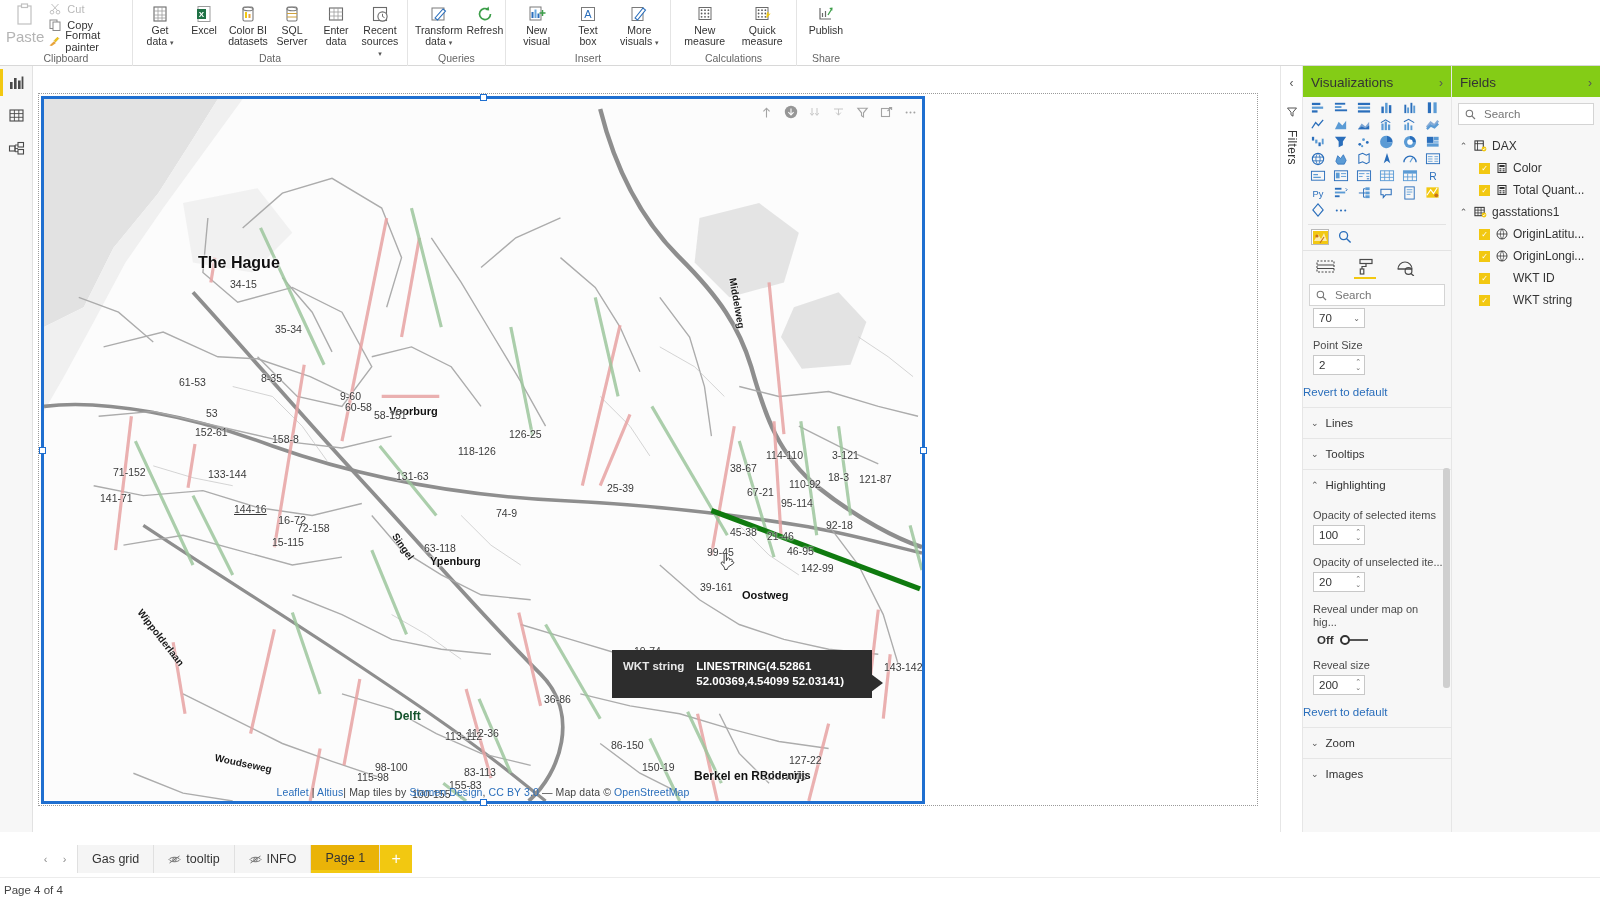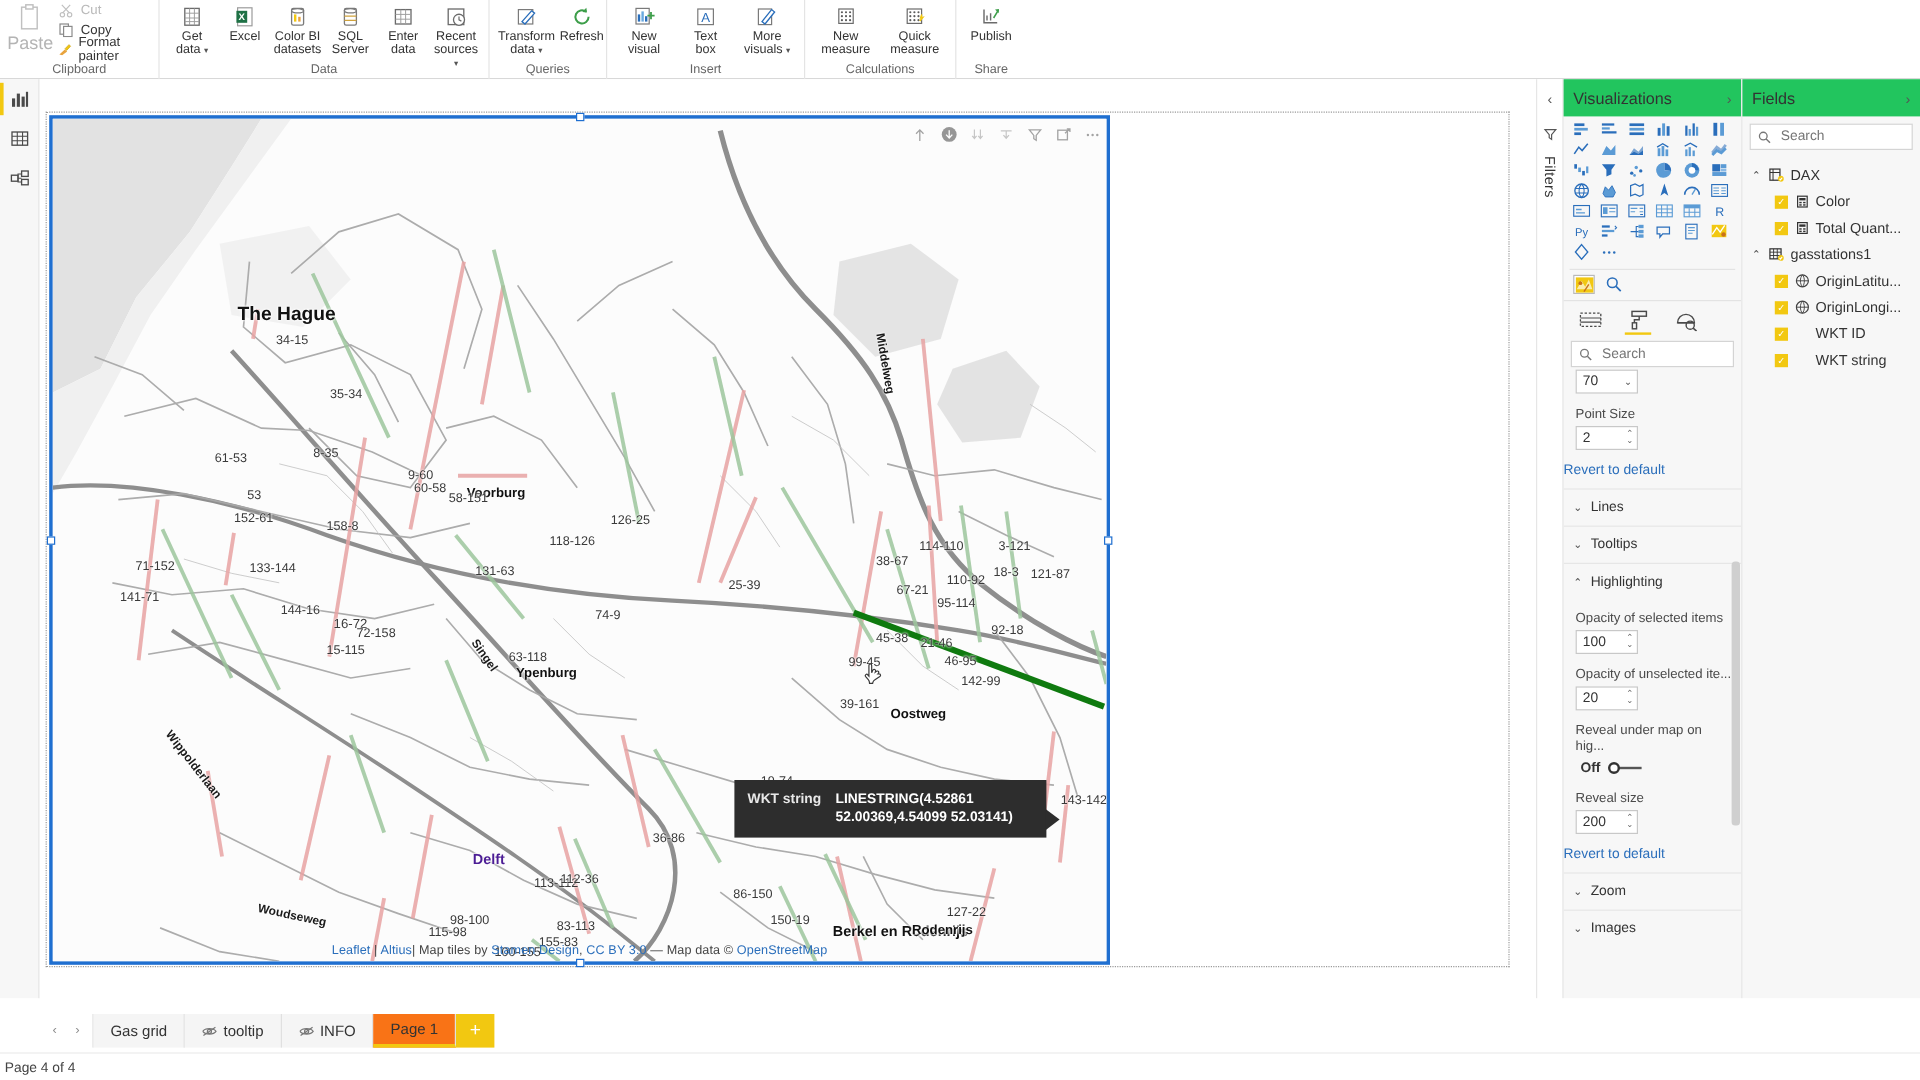--- a/index.html
+++ b/index.html
@@ -139,21 +139,21 @@
   .filters-vert {
     writing-mode: vertical-rl; font-size: 12px; color: #333; letter-spacing: .3px;
   }
   .chev { font-size: 12px; color: #555; cursor: pointer; }
 
   .pane { background: #f7f7f7; border-left: 1px solid #e6e6e6; display: flex; flex-direction: column; }
   .pane-viz { width: 149px; }
   .pane-fields { width: 149px; }
   .pane-hdr {
     display: flex; align-items: center; justify-content: space-between;
-    padding: 9px 8px 7px 8px; font-size: 13.5px; color: #333; background: #22c55e; gap: 28px;
+    padding: 9px 8px 7px 8px; font-size: 13.5px; color: #333; background: #84cc16; gap: 28px;
   }
   .pane-body { flex: 1; overflow: hidden; position: relative; }
 
   .viz-gallery {
     display: grid; grid-template-columns: repeat(6, 1fr);
     gap: 1px; padding: 2px 4px 4px 6px;
   }
   .viz-ico {
     width: 17px; height: 16px; display: flex; align-items: center; justify-content: center;
     cursor: pointer; font-size: 9px; color: #2a6ebb;
@@ -237,21 +237,21 @@
   .tabstrip {
     position: absolute; left: 33px; bottom: 27px; height: 28px;
     display: flex; align-items: stretch; font-size: 12.5px;
   }
   .tab-nav { display: flex; align-items: center; border-right: 1px solid #e0e0e0; padding: 0 3px; }
   .tab-arrow { width: 19px; text-align: center; color: #8c8c8c; font-size: 11px; cursor: pointer; }
   .tab {
     display: flex; align-items: center; gap: 5px; padding: 0 14px;
     border-right: 1px solid #e0e0e0; color: #333; cursor: pointer; background: #f5f5f5;
   }
-  .tab.active { background: #f97316; border-bottom: 3px solid #f2c811; font-weight: normal; }
+  .tab.active { background: #eab308; border-bottom: 3px solid #f2c811; font-weight: normal; }
   .tab-add {
     width: 32px; background: #f2c811; display: flex; align-items: center; justify-content: center;
     color: #fff; font-size: 16px; cursor: pointer;
   }
   .status {
     position: absolute; left: 4px; bottom: 4px; font-size: 11.5px; color: #444;
   }
   .status-sep { position: absolute; left: 0; right: 0; bottom: 22px; height: 1px; background: #ececec; }
 
   svg { display: block; }
@@ -698,21 +698,21 @@
               <path d="M402 690 L425 708"></path>
             </g>
 
             <path d="M672 415 L882 494" stroke="#0f7a0f" stroke-width="5.2" fill="none"></path>
           </svg>
 
           <div id="place-labels" style="position:absolute;inset:0;">
               <div style="position: absolute; left: 154px; top: 155px; font-size: 16px; font-weight: bold; color: rgb(17, 17, 17); white-space: nowrap; text-shadow: rgb(255, 255, 255) 0px 0px 2px, rgb(255, 255, 255) 0px 0px 2px, rgb(255, 255, 255) 0px 0px 3px;">The Hague</div>
               <div style="position: absolute; left: 345px; top: 306px; font-size: 11px; font-weight: bold; color: rgb(17, 17, 17); white-space: nowrap; text-shadow: rgb(255, 255, 255) 0px 0px 2px, rgb(255, 255, 255) 0px 0px 2px, rgb(255, 255, 255) 0px 0px 3px;">Voorburg</div>
               <div style="position: absolute; left: 386px; top: 456px; font-size: 11px; font-weight: bold; color: rgb(17, 17, 17); white-space: nowrap; text-shadow: rgb(255, 255, 255) 0px 0px 2px, rgb(255, 255, 255) 0px 0px 2px, rgb(255, 255, 255) 0px 0px 3px;">Ypenburg</div>
-              <div style="position: absolute; left: 350px; top: 610px; font-size: 12px; font-weight: bold; color: #4c1d95; white-space: nowrap; text-shadow: rgb(255, 255, 255) 0px 0px 2px, rgb(255, 255, 255) 0px 0px 2px, rgb(255, 255, 255) 0px 0px 3px;">Delft</div>
+              <div style="position: absolute; left: 350px; top: 610px; font-size: 12px; font-weight: bold; color: #14532d; white-space: nowrap; text-shadow: rgb(255, 255, 255) 0px 0px 2px, rgb(255, 255, 255) 0px 0px 2px, rgb(255, 255, 255) 0px 0px 3px;">Delft</div>
               <div style="position: absolute; left: 698px; top: 490px; font-size: 11px; font-weight: bold; color: rgb(17, 17, 17); white-space: nowrap; text-shadow: rgb(255, 255, 255) 0px 0px 2px, rgb(255, 255, 255) 0px 0px 2px, rgb(255, 255, 255) 0px 0px 3px;">Oostweg</div>
               <div style="position: absolute; left: 650px; top: 670px; font-size: 12px; font-weight: bold; color: rgb(17, 17, 17); white-space: nowrap; text-shadow: rgb(255, 255, 255) 0px 0px 2px, rgb(255, 255, 255) 0px 0px 2px, rgb(255, 255, 255) 0px 0px 3px;">Berkel en Rodenrijs</div>
               <div style="position: absolute; left: 716px; top: 670px; font-size: 11px; font-weight: bold; color: rgb(17, 17, 17); white-space: nowrap; text-shadow: rgb(255, 255, 255) 0px 0px 2px, rgb(255, 255, 255) 0px 0px 2px, rgb(255, 255, 255) 0px 0px 3px;">Rodenrijs</div>
             </div>
           <div id="street-labels" style="position:absolute;inset:0;">
               <div style="position: absolute; left: 694px; top: 178px; font-size: 10px; font-weight: bold; color: rgb(26, 26, 26); white-space: nowrap; transform: rotate(80deg); transform-origin: left top; text-shadow: rgb(255, 255, 255) 0px 0px 2px, rgb(255, 255, 255) 0px 0px 2px;">Middelweg</div>
               <div style="position: absolute; left: 100px; top: 508px; font-size: 10px; font-weight: bold; color: rgb(26, 26, 26); white-space: nowrap; transform: rotate(52deg); transform-origin: left top; text-shadow: rgb(255, 255, 255) 0px 0px 2px, rgb(255, 255, 255) 0px 0px 2px;">Wippolderlaan</div>
               <div style="position: absolute; left: 355px; top: 432px; font-size: 10px; font-weight: bold; color: rgb(26, 26, 26); white-space: nowrap; transform: rotate(55deg); transform-origin: left top; text-shadow: rgb(255, 255, 255) 0px 0px 2px, rgb(255, 255, 255) 0px 0px 2px;">Singel</div>
               <div style="position: absolute; left: 172px; top: 653px; font-size: 10px; font-weight: bold; color: rgb(26, 26, 26); white-space: nowrap; transform: rotate(12deg); transform-origin: left top; text-shadow: rgb(255, 255, 255) 0px 0px 2px, rgb(255, 255, 255) 0px 0px 2px;">Woudseweg</div>
             </div>
@@ -726,21 +726,21 @@
               <div style="position: absolute; left: 301px; top: 302px; font-size: 10.5px; color: rgb(58, 58, 58); white-space: nowrap; text-shadow: rgb(255, 255, 255) 0px 0px 2px, rgb(255, 255, 255) 0px 0px 2px;">60-58</div>
               <div style="position: absolute; left: 330px; top: 310px; font-size: 10.5px; color: rgb(58, 58, 58); white-space: nowrap; text-shadow: rgb(255, 255, 255) 0px 0px 2px, rgb(255, 255, 255) 0px 0px 2px;">58-151</div>
               <div style="position: absolute; left: 151px; top: 327px; font-size: 10.5px; color: rgb(58, 58, 58); white-space: nowrap; text-shadow: rgb(255, 255, 255) 0px 0px 2px, rgb(255, 255, 255) 0px 0px 2px;">152-61</div>
               <div style="position: absolute; left: 228px; top: 334px; font-size: 10.5px; color: rgb(58, 58, 58); white-space: nowrap; text-shadow: rgb(255, 255, 255) 0px 0px 2px, rgb(255, 255, 255) 0px 0px 2px;">158-8</div>
               <div style="position: absolute; left: 465px; top: 329px; font-size: 10.5px; color: rgb(58, 58, 58); white-space: nowrap; text-shadow: rgb(255, 255, 255) 0px 0px 2px, rgb(255, 255, 255) 0px 0px 2px;">126-25</div>
               <div style="position: absolute; left: 414px; top: 346px; font-size: 10.5px; color: rgb(58, 58, 58); white-space: nowrap; text-shadow: rgb(255, 255, 255) 0px 0px 2px, rgb(255, 255, 255) 0px 0px 2px;">118-126</div>
               <div style="position: absolute; left: 69px; top: 367px; font-size: 10.5px; color: rgb(58, 58, 58); white-space: nowrap; text-shadow: rgb(255, 255, 255) 0px 0px 2px, rgb(255, 255, 255) 0px 0px 2px;">71-152</div>
               <div style="position: absolute; left: 164px; top: 369px; font-size: 10.5px; color: rgb(58, 58, 58); white-space: nowrap; text-shadow: rgb(255, 255, 255) 0px 0px 2px, rgb(255, 255, 255) 0px 0px 2px;">133-144</div>
               <div style="position: absolute; left: 352px; top: 371px; font-size: 10.5px; color: rgb(58, 58, 58); white-space: nowrap; text-shadow: rgb(255, 255, 255) 0px 0px 2px, rgb(255, 255, 255) 0px 0px 2px;">131-63</div>
               <div style="position: absolute; left: 56px; top: 393px; font-size: 10.5px; color: rgb(58, 58, 58); white-space: nowrap; text-shadow: rgb(255, 255, 255) 0px 0px 2px, rgb(255, 255, 255) 0px 0px 2px;">141-71</div>
-              <div style="position: absolute; left: 190px; top: 404px; font-size: 10.5px; color: rgb(58, 58, 58); white-space: nowrap; text-shadow: rgb(255, 255, 255) 0px 0px 2px, rgb(255, 255, 255) 0px 0px 2px;">144-16</div>
+              <div style="position: absolute; left: 190px; top: 404px; font-size: 10.5px; color: rgb(58, 58, 58); white-space: nowrap; text-shadow: rgb(255, 255, 255) 0px 0px 2px, rgb(255, 255, 255) 0px 0px 2px; text-decoration: underline;">144-16</div>
               <div style="position: absolute; left: 234px; top: 415px; font-size: 11px; color: rgb(58, 58, 58); white-space: nowrap; text-shadow: rgb(255, 255, 255) 0px 0px 2px, rgb(255, 255, 255) 0px 0px 2px;">16-72</div>
               <div style="position: absolute; left: 253px; top: 423px; font-size: 10.5px; color: rgb(58, 58, 58); white-space: nowrap; text-shadow: rgb(255, 255, 255) 0px 0px 2px, rgb(255, 255, 255) 0px 0px 2px;">72-158</div>
               <div style="position: absolute; left: 228px; top: 437px; font-size: 10.5px; color: rgb(58, 58, 58); white-space: nowrap; text-shadow: rgb(255, 255, 255) 0px 0px 2px, rgb(255, 255, 255) 0px 0px 2px;">15-115</div>
               <div style="position: absolute; left: 452px; top: 408px; font-size: 10.5px; color: rgb(58, 58, 58); white-space: nowrap; text-shadow: rgb(255, 255, 255) 0px 0px 2px, rgb(255, 255, 255) 0px 0px 2px;">74-9</div>
               <div style="position: absolute; left: 380px; top: 443px; font-size: 10.5px; color: rgb(58, 58, 58); white-space: nowrap; text-shadow: rgb(255, 255, 255) 0px 0px 2px, rgb(255, 255, 255) 0px 0px 2px;">63-118</div>
               <div style="position: absolute; left: 563px; top: 383px; font-size: 10.5px; color: rgb(58, 58, 58); white-space: nowrap; text-shadow: rgb(255, 255, 255) 0px 0px 2px, rgb(255, 255, 255) 0px 0px 2px;">25-39</div>
               <div style="position: absolute; left: 686px; top: 363px; font-size: 10.5px; color: rgb(58, 58, 58); white-space: nowrap; text-shadow: rgb(255, 255, 255) 0px 0px 2px, rgb(255, 255, 255) 0px 0px 2px;">38-67</div>
               <div style="position: absolute; left: 722px; top: 350px; font-size: 10.5px; color: rgb(58, 58, 58); white-space: nowrap; text-shadow: rgb(255, 255, 255) 0px 0px 2px, rgb(255, 255, 255) 0px 0px 2px;">114-110</div>
               <div style="position: absolute; left: 788px; top: 350px; font-size: 10.5px; color: rgb(58, 58, 58); white-space: nowrap; text-shadow: rgb(255, 255, 255) 0px 0px 2px, rgb(255, 255, 255) 0px 0px 2px;">3-121</div>
               <div style="position: absolute; left: 703px; top: 387px; font-size: 10.5px; color: rgb(58, 58, 58); white-space: nowrap; text-shadow: rgb(255, 255, 255) 0px 0px 2px, rgb(255, 255, 255) 0px 0px 2px;">67-21</div>

